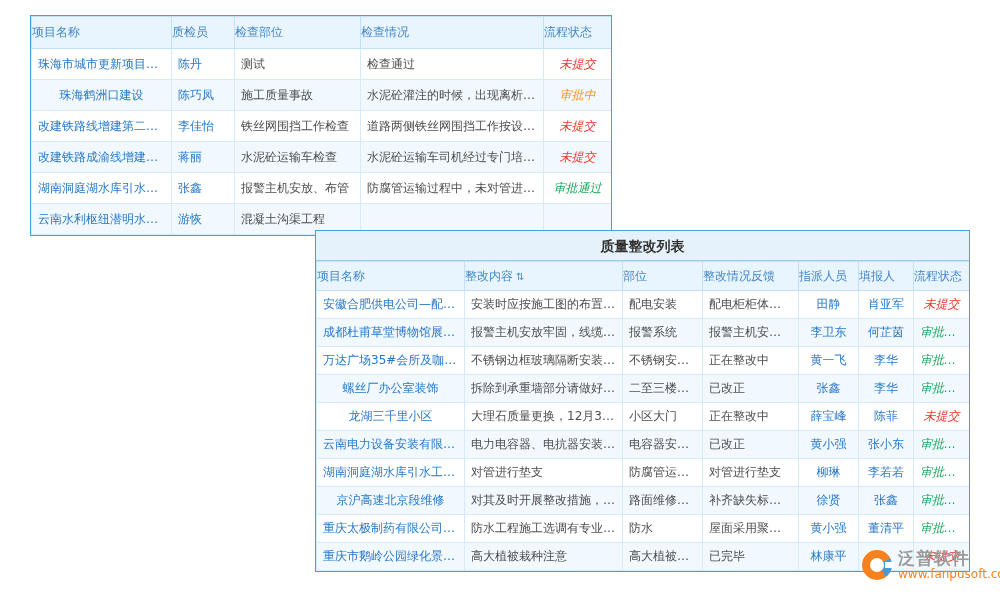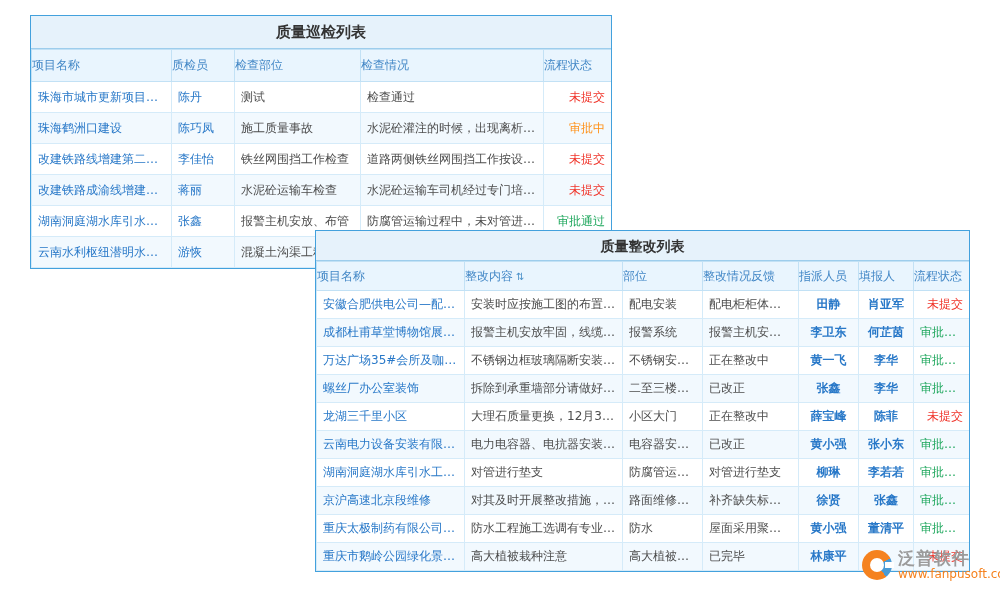--- a/index.html
+++ b/index.html
@@ -30,46 +30,45 @@
 
   
   .t1 th:nth-child(1){width:140px} .t1 th:nth-child(2){width:63px}
   .t1 th:nth-child(3){width:126px} .t1 th:nth-child(4){width:183px}
   .t1 th:nth-child(5){width:68px}
   .t2 th:nth-child(1){width:148px} .t2 th:nth-child(2){width:158px}
   .t2 th:nth-child(3){width:80px}  .t2 th:nth-child(4){width:96px}
   .t2 th:nth-child(5){width:60px}  .t2 th:nth-child(6){width:55px}
   .t2 th:nth-child(7){width:56px}
 
-  .c-project { color:#2878c8; }
+  .c-project { color:#2878c8;text-align:center; }
   .c-text { color:#4d4d4d; }
   .c-person-l { color:#2878c8; text-align:left; }
-  .c-person-c { color:#2878c8; text-align:center;font-weight:bold; }
-  .c-status { text-align:right; }
+  .c-person-c { color:#2878c8; text-align:center; }
+  .c-status { text-align:center;font-style:italic; }
 
   .sort-icon { font-size:10px; color:#4a90c9; margin-left:3px; cursor:pointer; }
 
   
   .watermark { position:absolute; left:862px; top:549px; z-index:10;
     display:flex; align-items:center; gap:6px; }
   .logo { width:30px; height:30px; border-radius:50%; display:inline-block; position:relative;
     background:conic-gradient(from 200deg,#f5821f 0 62%,#4a9bd5 62% 84%,#f5821f 84% 100%); }
   .logo::after { content:""; position:absolute; left:8px; top:8px; width:14px; height:14px;
     background:#fff; border-radius:50%; }
   .logo::before { content:""; position:absolute; right:-2px; top:12px; width:9px; height:6px;
     background:#fff; z-index:2; }
   .wm-text { display:flex; flex-direction:column; line-height:1.1; }
   .wm-brand { color:#9b9b9b; font-weight:bold; font-size:17px; letter-spacing:1px; }
   .wm-url { color:#f5821f; font-size:12px; }
 </style>
 </head>
 <body>
 
 <div class="panel panel-inspection">
-  <div class="panel-title">质量巡检列表</div>
   <table class="t1" id="table-inspection">
     <thead>
         <tr>
           <th><span>项目名称</span></th>
           <th><span>质检员</span></th>
           <th><span>检查部位</span></th>
           <th><span>检查情况</span></th>
           <th><span>流程状态</span></th>
         </tr>
       </thead>

